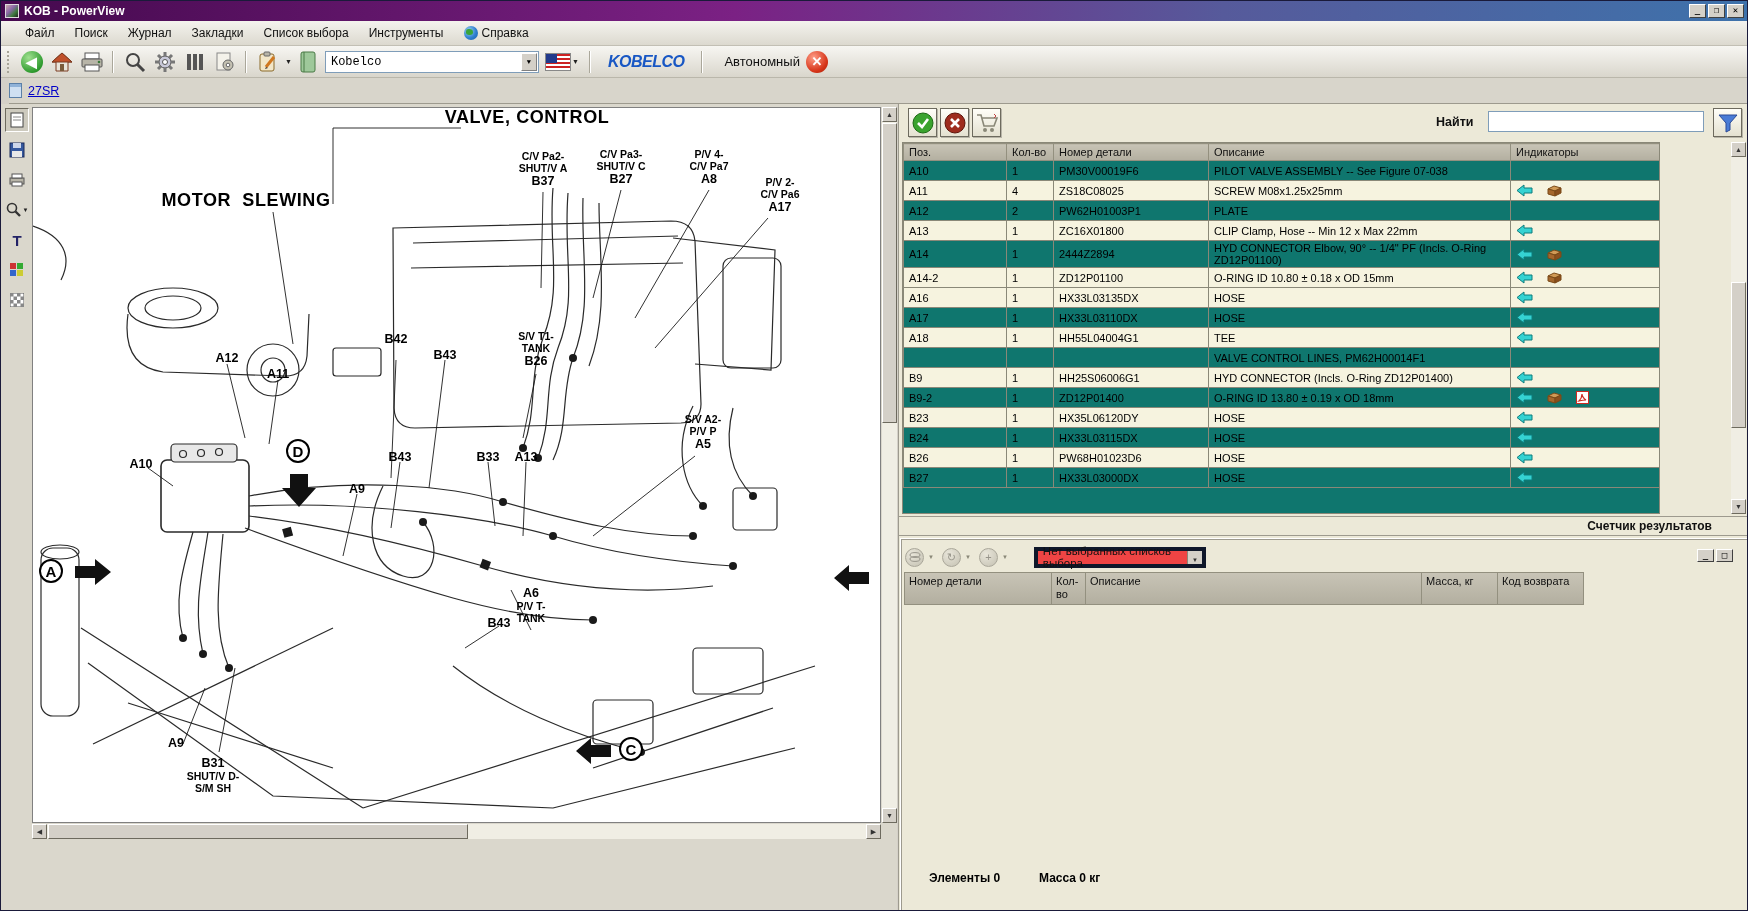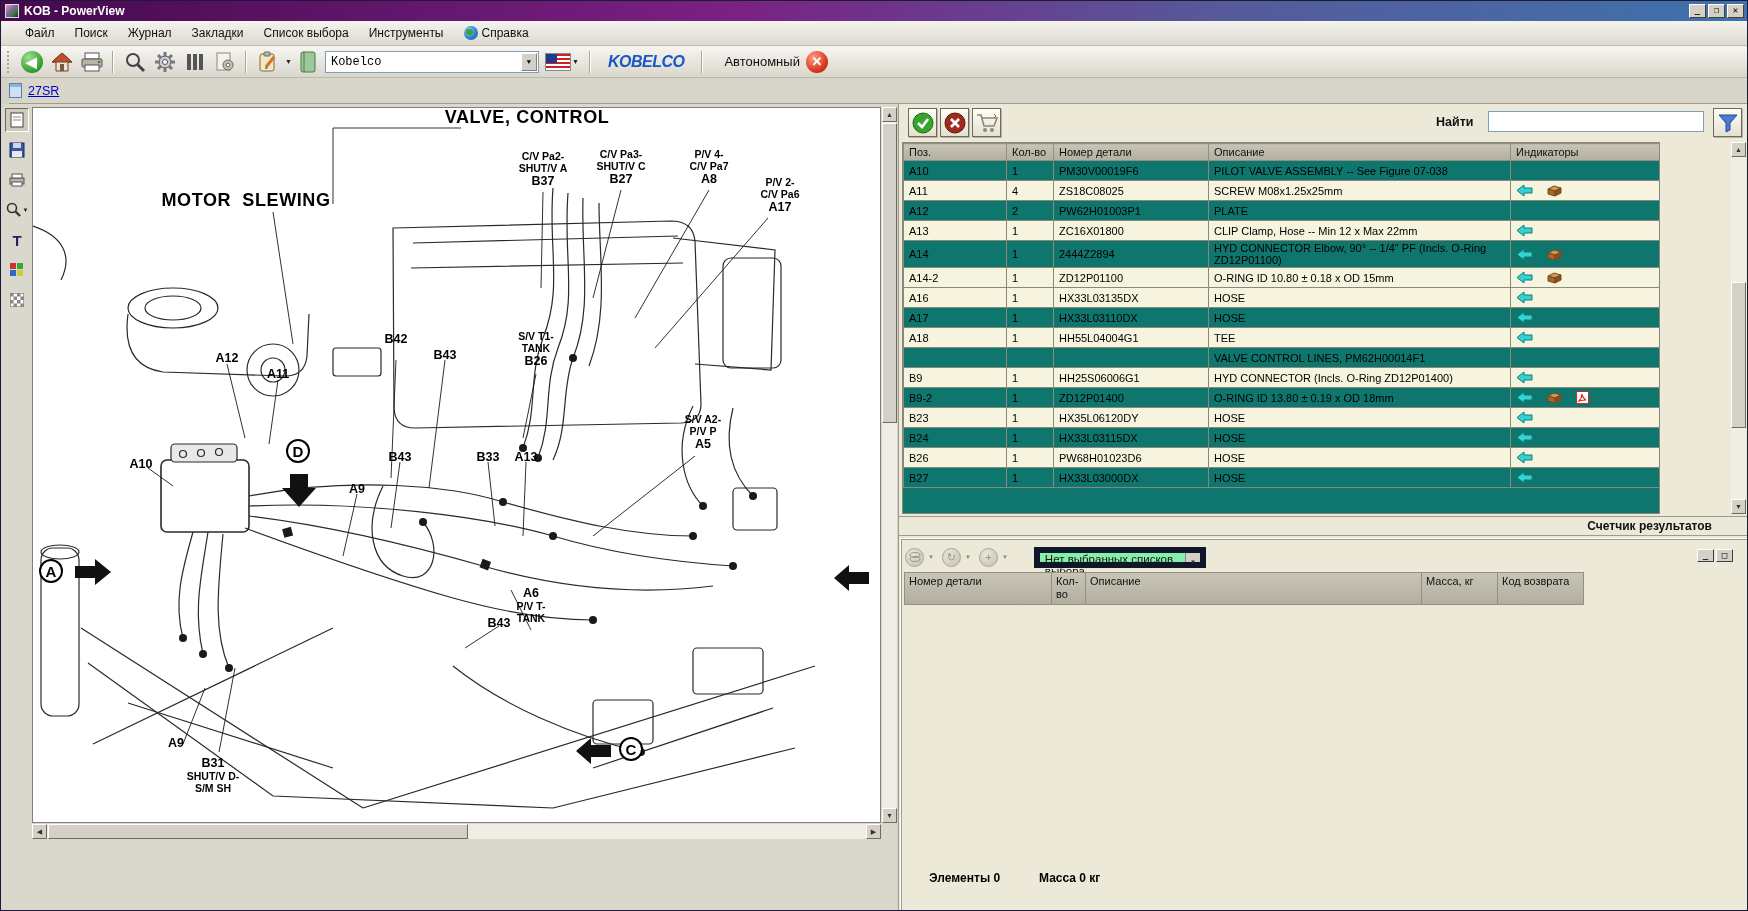--- a/index.html
+++ b/index.html
@@ -104,22 +104,22 @@
   #counter-bar{position:absolute;left:0px;top:412px;width:851px;height:20px;background:#ece9d8;
     border-top:1px solid #9d9a8e;border-bottom:1px solid #9d9a8e;font-size:12px;font-weight:bold;
     color:#111;text-align:right;padding:2px 38px 0 0;}
   
   #sel-panel{position:absolute;left:1px;top:434px;width:849px;height:374px;background:#ece9d8;
     border:1px solid #fff;box-shadow:inset 1px 1px 0 #9d9a8e;}
   #sel-toolbar{position:absolute;left:4px;top:4px;width:840px;height:28px;display:flex;align-items:center;gap:4px;}
   .roundbtn{width:19px;height:19px;border-radius:50%;background:radial-gradient(circle at 35% 30%,#e9e6da,#c4c1b2);
     border:1px solid #aaa79a;color:#97948a;font-size:11px;display:flex;align-items:center;justify-content:center;}
   .mini-arrow{font-size:6px;color:#8a8878;margin-right:4px;}
-  #sel-combo{width:172px;height:21px;background:#86efac;border:6px solid #0f172a;margin-left:18px;
-    display:flex;font-size:11.5px;color:#111;padding-left:5px;position:relative;}
+  #sel-combo{width:172px;height:21px;background:#ef4444;border:4px solid #0f172a;margin-left:18px;
+    display:flex;align-items:center;font-size:11.5px;color:#111;padding-left:5px;position:relative;}
   #sel-combo .cbtn{position:absolute;right:0;top:0;bottom:0;width:15px;background:#d4d0c8;
     border-left:1px solid #8a8878;font-size:6px;text-align:center;line-height:19px;color:#333;}
   .sel-winbtns{position:absolute;right:12px;top:6px;display:flex;gap:2px;}
   #sel-header{position:absolute;left:3px;top:33px;display:flex;}
   .sel-h{background:linear-gradient(#c8c4b6,#b3afa0);border:1px solid #93907f;border-left:none;
     font-size:11px;color:#111;padding:2px 4px;height:33px;overflow:hidden;line-height:13px;}
   .sel-h:first-child{border-left:1px solid #93907f;}
   #sel-footer{position:absolute;left:0;bottom:18px;width:100%;height:22px;font-size:12px;font-weight:bold;color:#000;padding-left:40px;}
 </style>
 </head>

